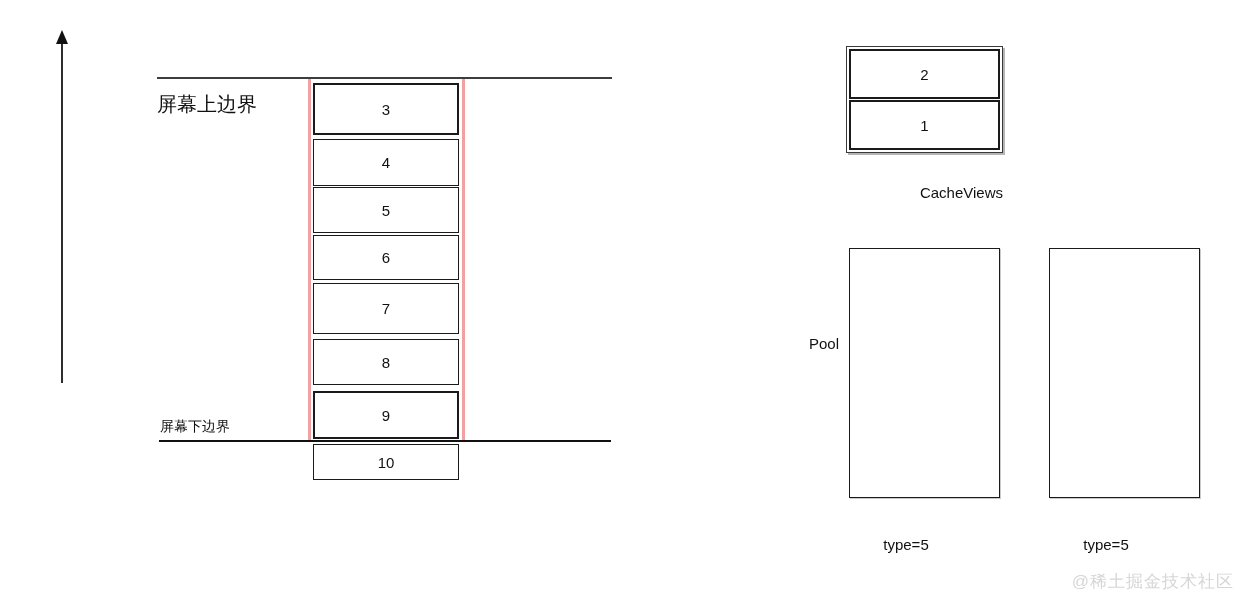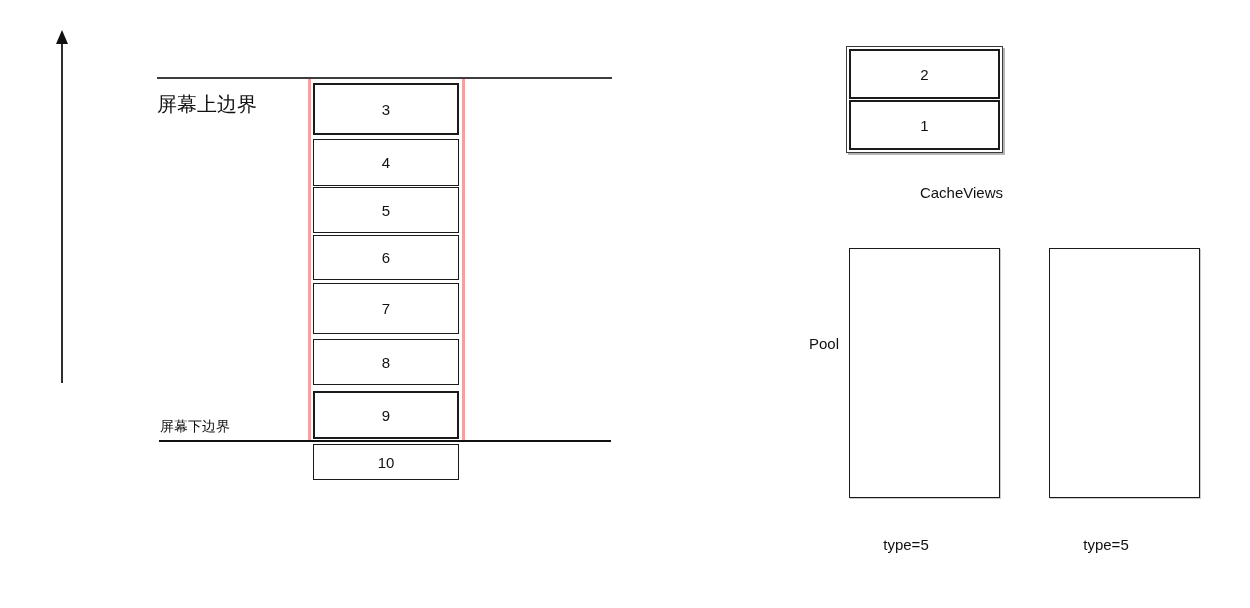--- a/index.html
+++ b/index.html
@@ -142,14 +142,15 @@
     <div class="cache-cell">1</div>
   </div>
   <div class="abs label cache-label">CacheViews</div>
 
   <div class="abs label pool-label">Pool</div>
   <div class="abs pool-box p1"></div>
   <div class="abs pool-box p2"></div>
   <div class="abs label type1-label">type=5</div>
   <div class="abs label type2-label">type=5</div>
 
+  <div class="abs watermark">@稀土掘金技术社区</div>
 
 </div>
 
 </body></html>

